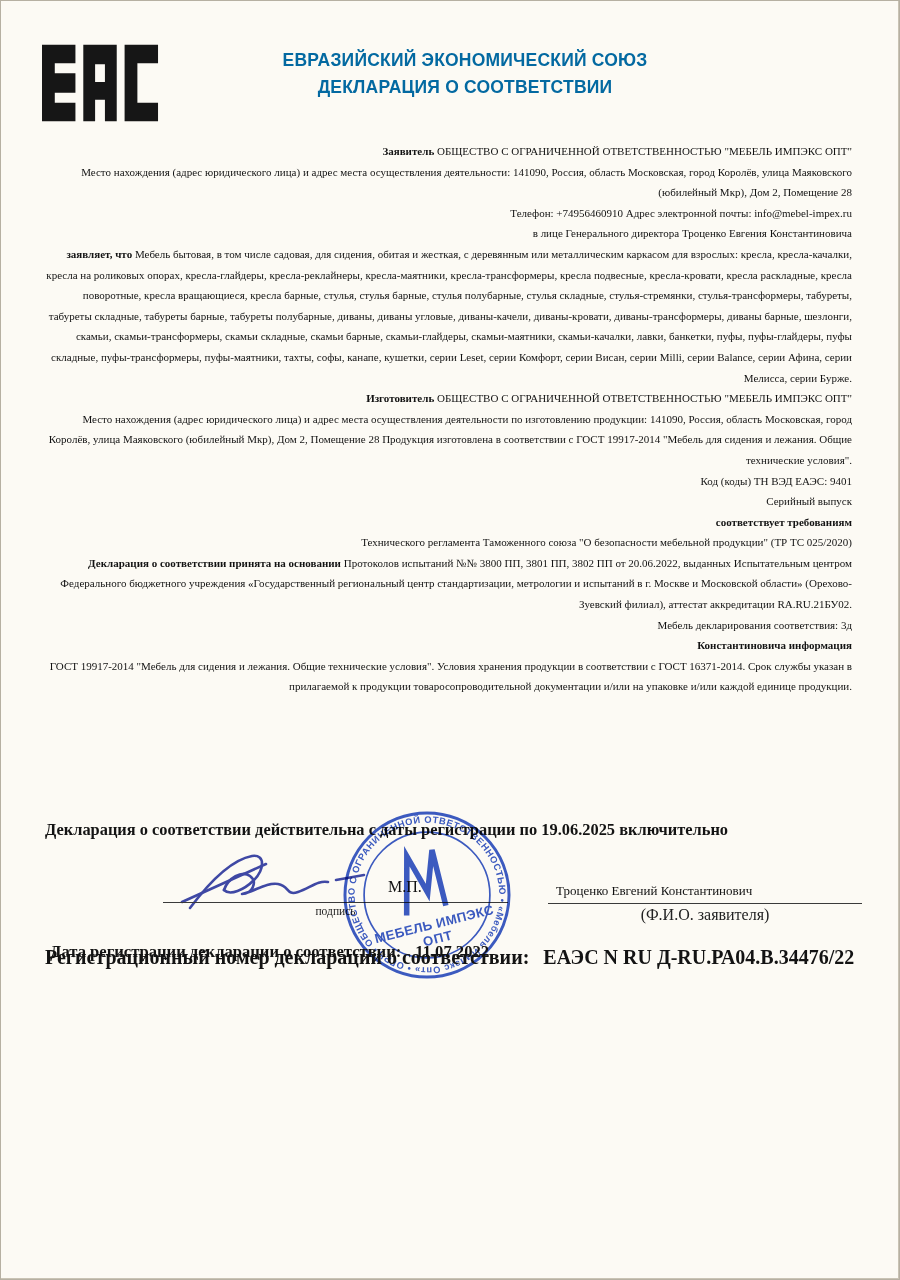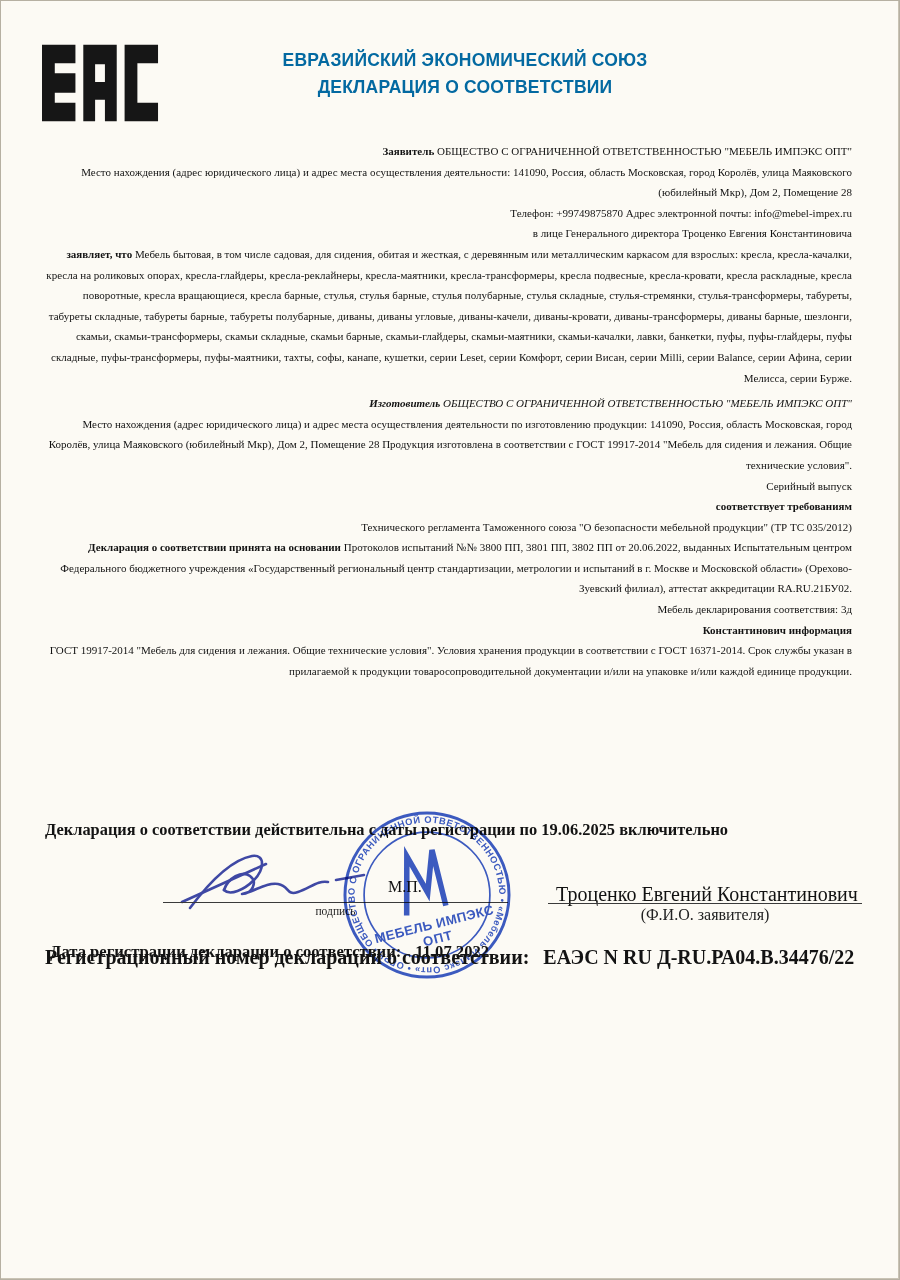--- a/index.html
+++ b/index.html
@@ -13,30 +13,30 @@
   .eac-logo{position:absolute;left:42px;top:44px;width:118px;height:78px;}
   
   .titles{
     position:absolute;top:47px;left:90px;right:60px;text-align:center;
     font-family:"Liberation Sans", sans-serif;font-weight:bold;
     font-size:17.5px;line-height:27px;color:#0369a1;letter-spacing:.2px;
   }
   
   .content{position:absolute;left:45px;right:48px;top:141px;font-size:11px;line-height:20.6px;text-align:right;}
   .content p{margin:0;}
-  .content p.gap{margin-top:5px;font-style:italic;}
+  .content p.gap{}
   .b{font-weight:bold;}
   
   .validity{position:absolute;left:45px;right:36px;top:820px;font-size:16.4px;font-weight:bold;}
   
   .sig-svg{position:absolute;left:168px;top:850px;width:300px;height:62px;mix-blend-mode:multiply;}
   .sig-line{position:absolute;left:163px;top:902px;width:345px;border-top:1.5px solid #3a3a3a;}
   .sig-cap{position:absolute;left:163px;top:905px;width:345px;text-align:center;font-size:11.5px;color:#222;}
   .mp{position:absolute;left:388px;top:878px;font-size:16px;color:#111;}
-  .fio-name{position:absolute;left:556px;top:883px;font-size:20px;color:#111;}
+  .fio-name{position:absolute;left:556px;top:883px;font-size:13px;color:#111;}
   .fio-line{position:absolute;left:548px;top:903px;width:314px;border-top:1.5px solid #3a3a3a;}
   .fio-cap{position:absolute;left:548px;top:906px;width:314px;text-align:center;font-size:16px;color:#222;}
   
   .stamp{position:absolute;left:342px;top:810px;width:170px;height:170px;mix-blend-mode:multiply;opacity:.93;}
   
   .reg1{position:absolute;left:45px;right:30px;top:946px;font-size:20px;font-weight:bold;}
   .reg2{position:absolute;left:50px;right:30px;top:942px;font-size:16.6px;font-weight:bold;}
   .reg-val{margin-left:14px;}
 </style>
 </head>
@@ -56,31 +56,32 @@
   </svg>
 
   <div class="titles">
     <div>ЕВРАЗИЙСКИЙ ЭКОНОМИЧЕСКИЙ СОЮЗ</div>
     <div>ДЕКЛАРАЦИЯ О СООТВЕТСТВИИ</div>
   </div>
 
   <div class="content">
     <p><span class="b">Заявитель</span><span> ОБЩЕСТВО С ОГРАНИЧЕННОЙ ОТВЕТСТВЕННОСТЬЮ "МЕБЕЛЬ ИМПЭКС ОПТ"</span></p>
     <p>Место нахождения (адрес юридического лица) и адрес места осуществления деятельности: 141090, Россия, область Московская, город Королёв, улица Маяковского (юбилейный Мкр), Дом 2, Помещение 28</p>
-    <p>Телефон: +99749875870 Адрес электронной почты: info@mebel-impex.ru</p>
+    <p>Телефон: +74956460910 Адрес электронной почты: info@mebel-impex.ru</p>
     <p>в лице Генерального директора Троценко Евгения Константиновича</p>
     <p><span class="b">заявляет, что</span><span> Мебель бытовая, в том числе садовая, для сидения, обитая и жесткая, с деревянным или металлическим каркасом для взрослых: кресла, кресла-качалки, кресла на роликовых опорах, кресла-глайдеры, кресла-реклайнеры, кресла-маятники, кресла-трансформеры, кресла подвесные, кресла-кровати, кресла раскладные, кресла поворотные, кресла вращающиеся, кресла барные, стулья, стулья барные, стулья полубарные, стулья складные, стулья-стремянки, стулья-трансформеры, табуреты, табуреты складные, табуреты барные, табуреты полубарные, диваны, диваны угловые, диваны-качели, диваны-кровати, диваны-трансформеры, диваны барные, шезлонги, скамьи, скамьи-трансформеры, скамьи складные, скамьи барные, скамьи-глайдеры, скамьи-маятники, скамьи-качалки, лавки, банкетки, пуфы, пуфы-глайдеры, пуфы складные, пуфы-трансформеры, пуфы-маятники, тахты, софы, канапе, кушетки, серии Leset, серии Комфорт, серии Висан, серии Milli, серии Balance, серии Афина, серии Мелисса, серии Бурже.</span></p>
     <p class="gap"><span class="b">Изготовитель</span><span> ОБЩЕСТВО С ОГРАНИЧЕННОЙ ОТВЕТСТВЕННОСТЬЮ "МЕБЕЛЬ ИМПЭКС ОПТ"</span></p>
     <p>Место нахождения (адрес юридического лица) и адрес места осуществления деятельности по изготовлению продукции: 141090, Россия, область Московская, город Королёв, улица Маяковского (юбилейный Мкр), Дом 2, Помещение 28 Продукция изготовлена в соответствии с ГОСТ 19917-2014 "Мебель для сидения и лежания. Общие технические условия".</p>
+    <p>Код (коды) ТН ВЭД ЕАЭС: 9401</p>
     <p>Серийный выпуск</p>
     <p class="b">соответствует требованиям</p>
-    <p>Технического регламента Таможенного союза "О безопасности мебельной продукции" (ТР ТС 035/2012)</p>
+    <p>Технического регламента Таможенного союза "О безопасности мебельной продукции" (ТР ТС 025/2020)</p>
     <p><span class="b">Декларация о соответствии принята на основании</span><span> Протоколов испытаний №№ 3800 ПП, 3801 ПП, 3802 ПП от 20.06.2022, выданных Испытательным центром Федерального бюджетного учреждения «Государственный региональный центр стандартизации, метрологии и испытаний в г. Москве и Московской области» (Орехово-Зуевский филиал), аттестат аккредитации RA.RU.21БУ02.</span></p>
     <p>Мебель декларирования соответствия: 3д</p>
-    <p class="b">Константинович информация</p>
+    <p class="b">Константиновича информация</p>
     <p>ГОСТ 19917-2014 "Мебель для сидения и лежания. Общие технические условия". Условия хранения продукции в соответствии с ГОСТ 16371-2014. Срок службы указан в прилагаемой к продукции товаросопроводительной документации и/или на упаковке и/или каждой единице продукции.</p>
   </div>
 
   <div class="validity">Декларация о соответствии действительна с даты регистрации по 19.06.2025 включительно</div>
 
   <svg class="sig-svg" viewBox="0 0 300 62" aria-hidden="true">
     <g fill="none" stroke="#3f49ac" stroke-width="2.6" stroke-linecap="round" stroke-linejoin="round">
       <path d="M22,58 C40,34 62,10 84,6 C98,4 96,20 86,30 C76,40 62,46 56,40"></path>
       <path d="M56,40 C60,28 74,20 82,26 C90,32 84,44 74,44 C86,42 98,32 110,34 C122,36 118,46 130,42 C142,38 150,30 160,32"></path>
       <path d="M168,30 L196,25"></path>

